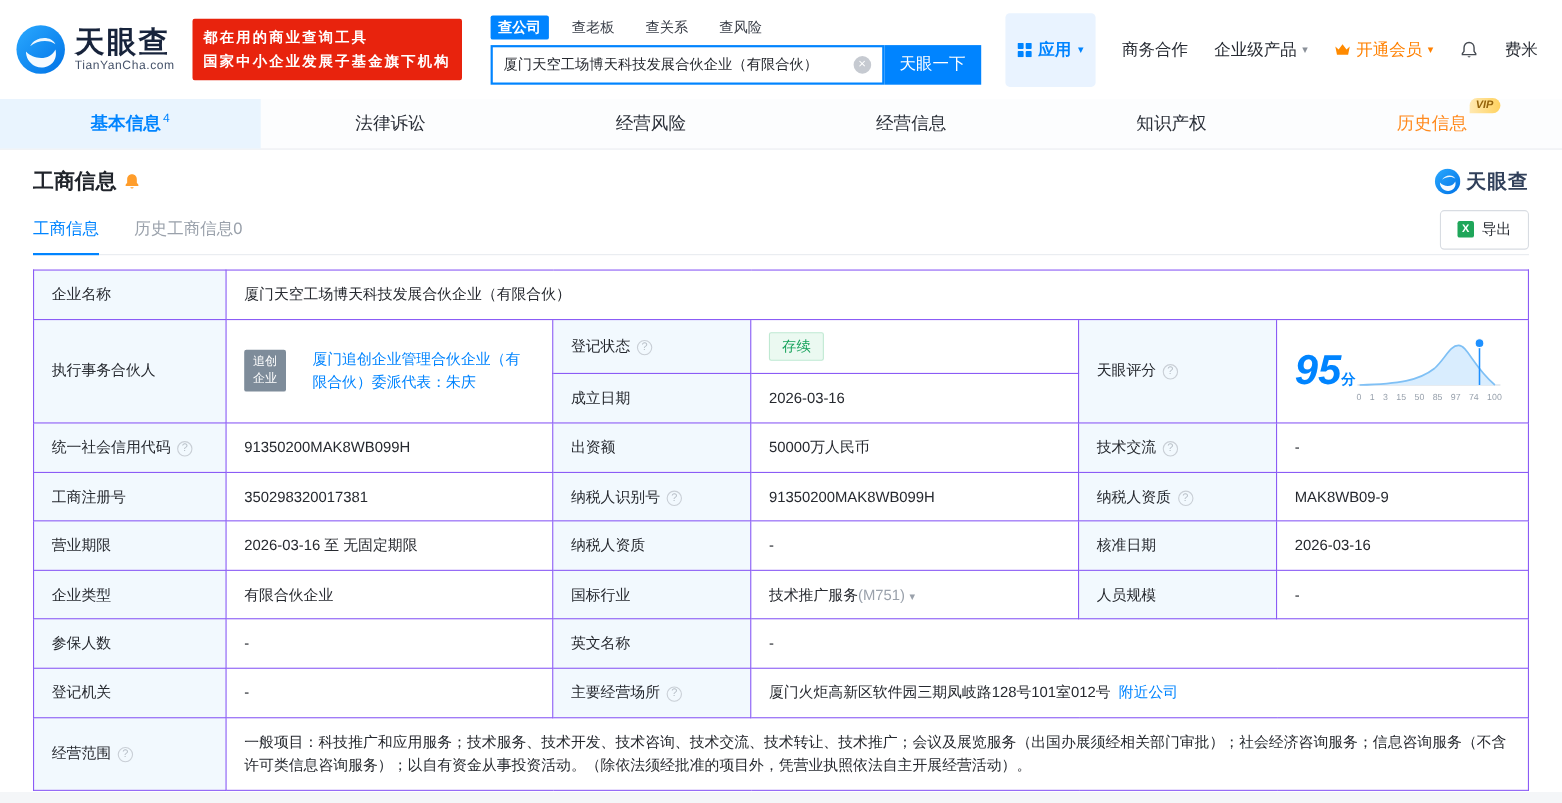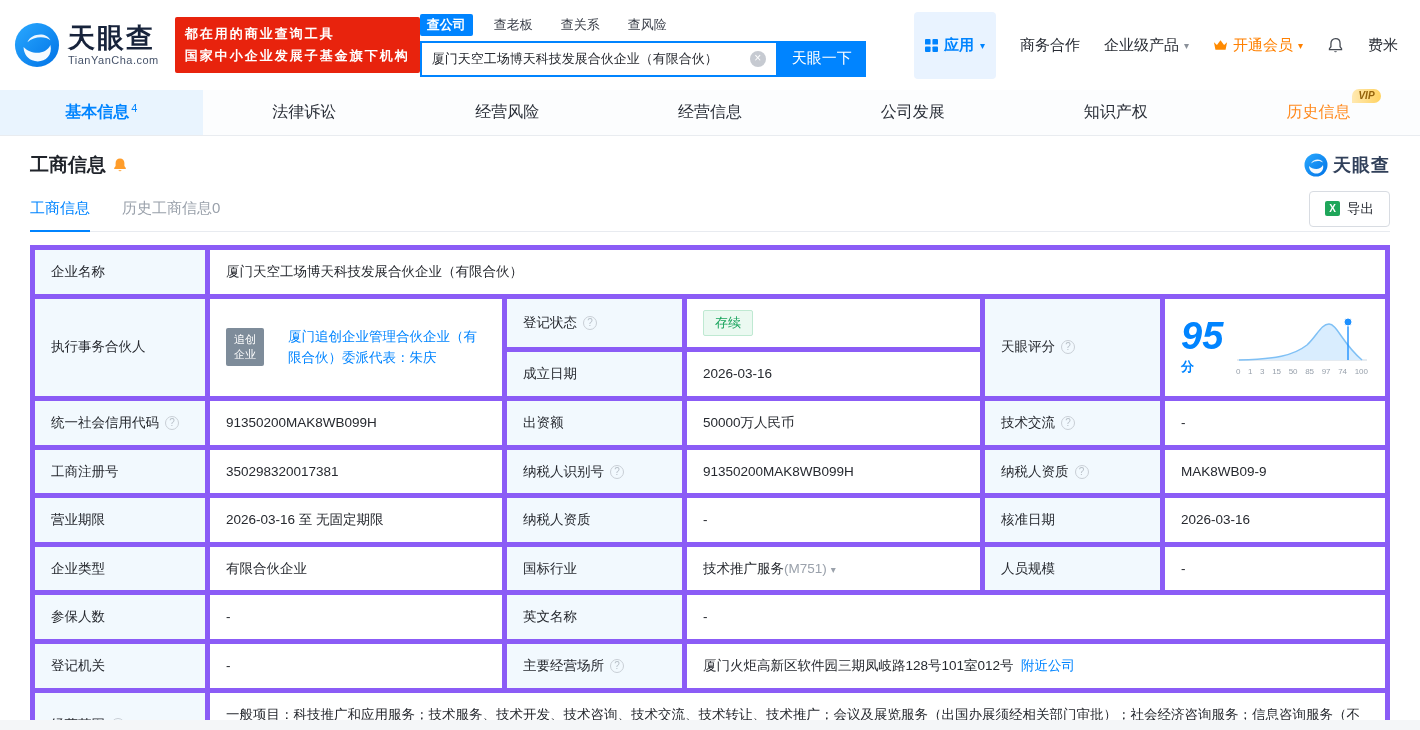--- a/index.html
+++ b/index.html
@@ -6,21 +6,21 @@
   html,body{width:1420px;height:730px}
   body{font-family:"Liberation Sans","DejaVu Sans",sans-serif;background:#fff;color:#26292f;position:relative;overflow:hidden}
 
   
   .topbar{display:flex;align-items:center;padding:10px 22px 10px 14px;height:90px}
   .logo{display:flex;align-items:center;gap:8px;cursor:pointer}
   .logo-mark{width:46px;height:46px;flex-shrink:0}
   .brand{font-size:27px;font-weight:bold;color:#17233b;letter-spacing:2px;line-height:1.1}
   .brand-domain{font-size:11px;color:#46536a;letter-spacing:.5px}
   .promo{background:#e8230d;color:#fff;font-weight:bold;font-size:13px;padding:6px 10px;line-height:1.7;margin-left:16px;letter-spacing:2px;border-radius:2px}
-  .search-area{}
+  .search-area{margin-left:26px}
   .search-tabs{display:flex;gap:14px;align-items:center;margin-bottom:5px;font-size:13px}
   .search-tab{color:#3a3f49;cursor:pointer;padding:2px 7px}
   .search-tab.active{background:#0084ff;color:#fff;border-radius:2px;font-weight:bold}
   .search-row{display:flex}
   .search-box{width:358px;height:36px;border:2px solid #0084ff;display:flex;align-items:center;padding:0 10px;background:#fff}
   .search-box input{flex:1;border:none;outline:none;font-size:13px;color:#26292f;font-family:inherit;background:transparent}
   .clear-btn{width:16px;height:16px;border-radius:50%;background:#c6cad1;color:#fff;font-size:12px;line-height:15px;text-align:center;cursor:pointer;flex-shrink:0}
   .search-submit{width:88px;height:36px;background:#0084ff;color:#fff;border:none;font-size:15px;cursor:pointer;font-family:inherit}
   .header-right{margin-left:auto;display:flex;align-items:center;gap:24px;font-size:15px;color:#272b33;white-space:nowrap}
   .apps-btn{display:flex;align-items:center;gap:6px;background:#e9f3ff;color:#0084ff;padding:24px 11px;border-radius:4px;font-weight:bold;cursor:pointer}
@@ -49,21 +49,21 @@
 
   .subtabs{display:flex;align-items:stretch;height:46px;border-bottom:1px solid #e8ebf0;margin-top:8px}
   .subtab{display:flex;align-items:center;font-size:15px;margin-right:32px;cursor:pointer}
   .subtab.active{color:#0084ff;border-bottom:2px solid #0084ff;margin-bottom:-1px}
   .subtab.inactive{color:#9aa1ab}
   .export-btn{align-self:center;margin-left:auto;display:flex;align-items:center;gap:7px;border:1px solid #d8dce2;background:#fff;border-radius:4px;padding:8px 15px;font-size:13.5px;color:#2a2e35;cursor:pointer;font-family:inherit}
   .excel-icon{width:15px;height:15px;background:#1fa65a;border-radius:2px;color:#fff;font-size:10px;font-weight:bold;display:flex;align-items:center;justify-content:center}
 
   
   table.info{width:100%;border-collapse:collapse;margin-top:13px;table-layout:fixed;font-size:13.5px}
-  .info td{border:5px solid #8b5cf6;padding:11px 16px;vertical-align:middle;line-height:1.6;color:#26292f;word-break:break-all}
+  .info td{border:1px solid #8b5cf6;padding:11px 16px;vertical-align:middle;line-height:1.6;color:#26292f;word-break:break-all}
   td.lbl{background:#f2f9fe}
   .help{display:inline-block;width:14px;height:14px;border:1px solid #c9cfd6;border-radius:50%;color:#b7bfc7;font-size:10px;line-height:12px;text-align:center;margin-left:6px;vertical-align:1px;cursor:pointer}
   .status{display:inline-block;background:#ebf9f1;color:#18a35c;border:1px solid #bfe9d2;padding:2px 11px;font-size:13px;border-radius:2px}
   .partner{display:flex;align-items:center;gap:24px}
   .partner-badge{width:38px;height:38px;background:#7e8c9a;color:#fff;font-size:11px;line-height:1.35;display:flex;flex-direction:column;align-items:center;justify-content:center;border-radius:2px;flex-shrink:0}
   .link{color:#0084ff;cursor:pointer;text-decoration:none}
   .gray{color:#9aa1ab}
   .industry-caret{color:#9aa1ab;font-size:10px;margin-left:4px;cursor:pointer}
 
   .score-td{padding:6px 12px}
@@ -158,23 +158,20 @@
       <sup>4</sup>
   </div>
   <div class="tab">
       <span>法律诉讼</span>
     </div>
   <div class="tab">
       <span>经营风险</span>
     </div>
   <div class="tab">
       <span>经营信息</span>
-    </div>
-  <div class="tab">
-      <span>公司发展</span>
     </div>
   <div class="tab">
       <span>知识产权</span>
     </div>
   <div class="tab history">
     <span class="tab-inner">
       <span>历史信息</span>
       <span class="vip-badge">VIP</span>
     </span>
   </div>

